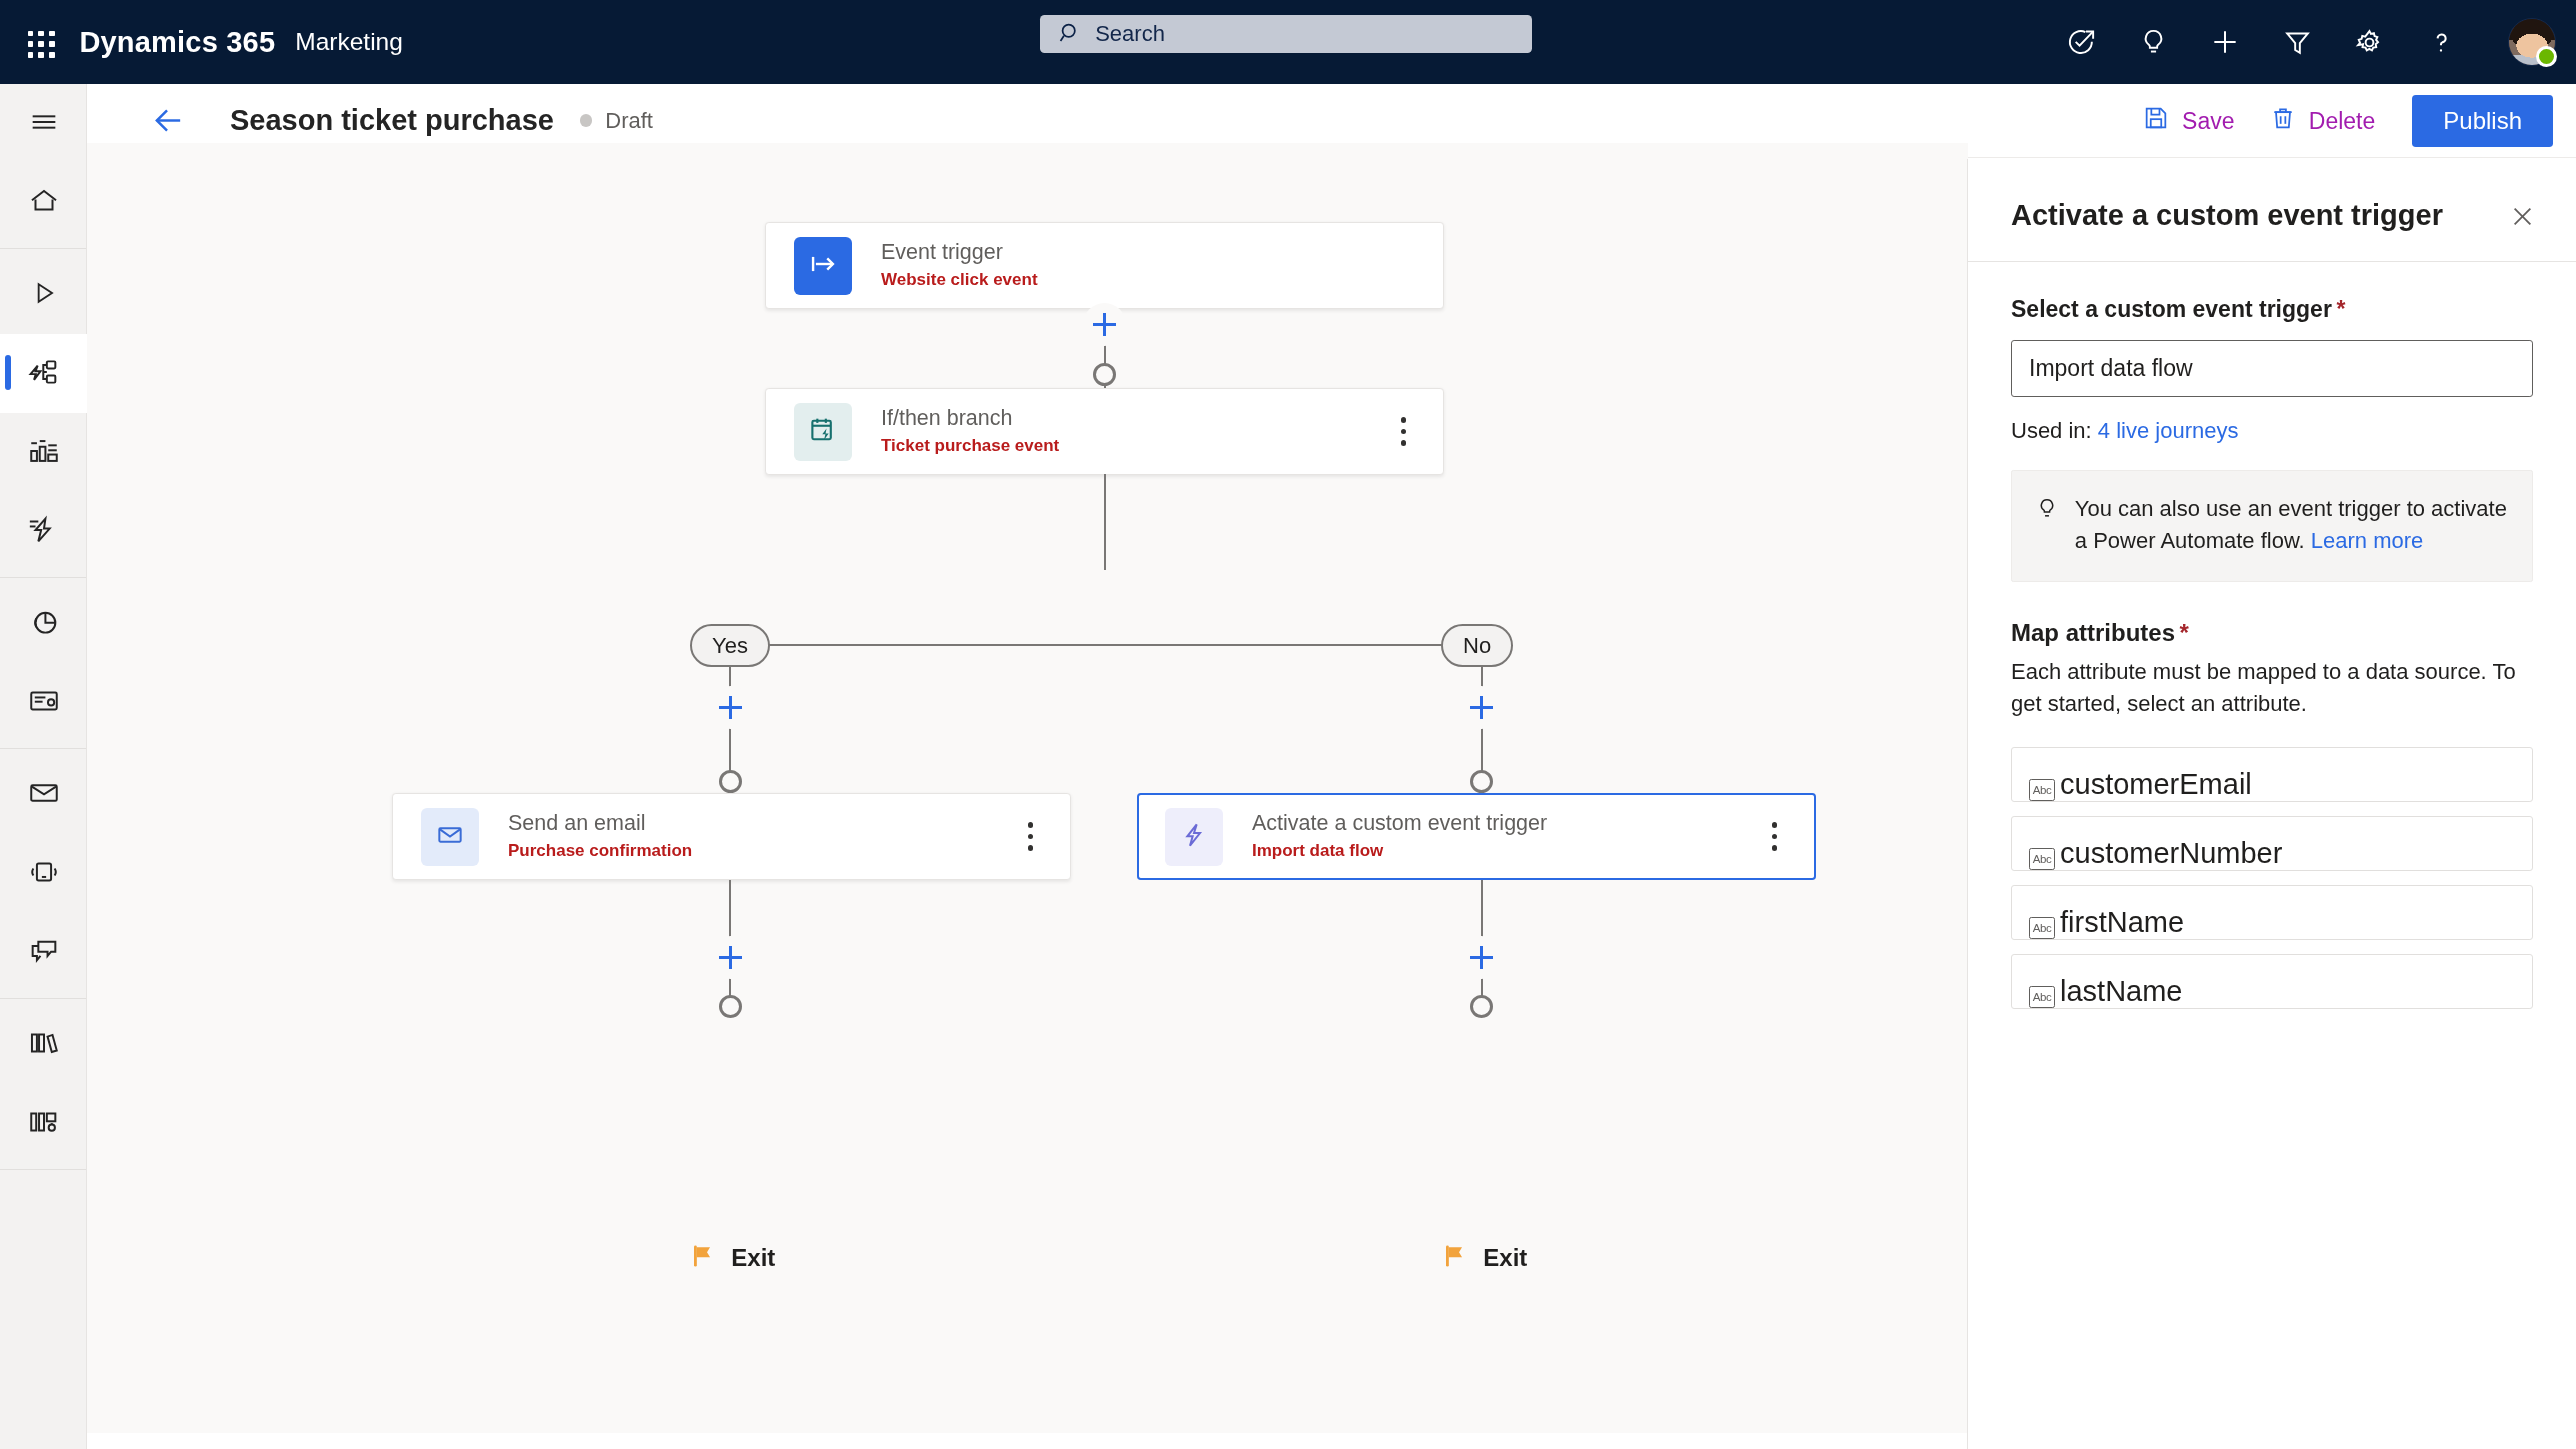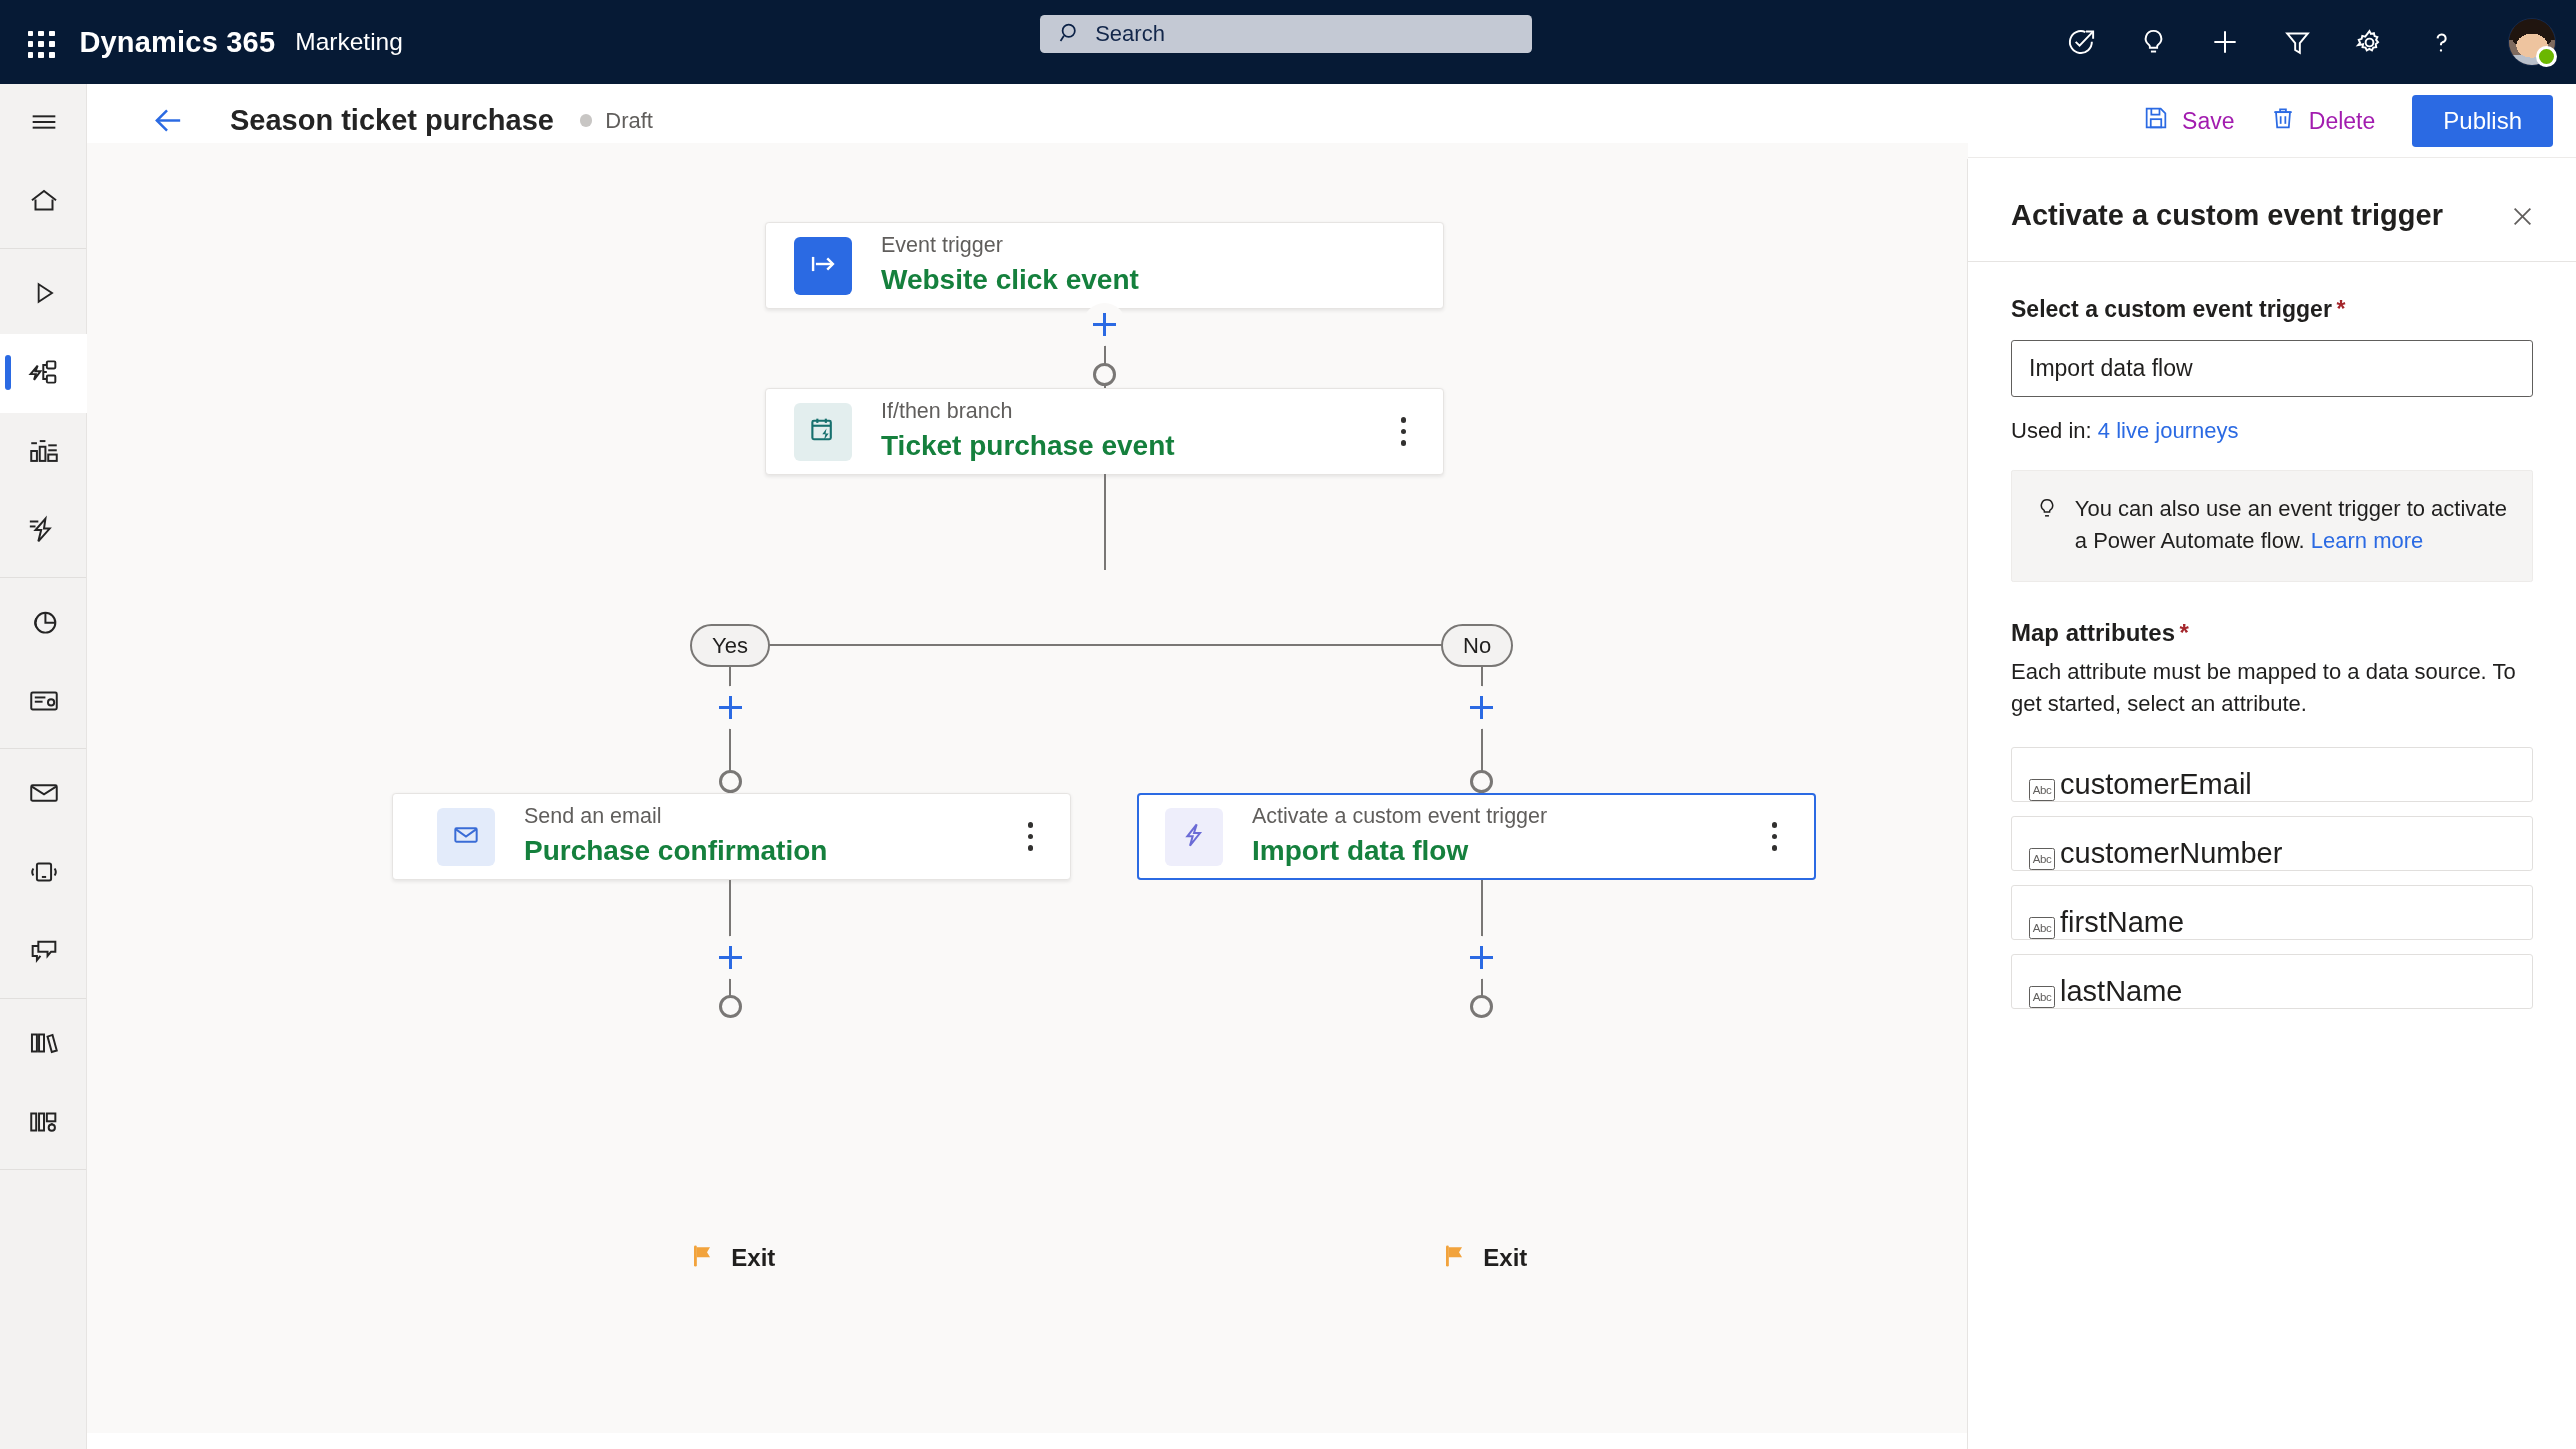--- a/index.html
+++ b/index.html
@@ -136,21 +136,21 @@
     box-shadow: 0 1.5px 3.8px rgba(0,0,0,.08);
     display: flex; align-items: center; cursor: pointer;
   }
   .node.selected { border: 2.3px solid #2b6ae3; box-shadow: none; }
   .node-icon {
     width: 58px; height: 58px; border-radius: 6.1px; margin-left: 28px;
     display: flex; align-items: center; justify-content: center; flex: 0 0 auto;
   }
   .node-text { margin-left: 29px; }
   .node-sub { font-size: 21.5px; color: #605e5c; line-height: 1.25; }
-  .node-title { font-size: 28px; font-weight: 700; color: #15803d; line-height: 1.35; margin-top: 2.3px; }
+  .node-title { font-size: 17px; font-weight: 700; color: #b91c1c; line-height: 1.35; margin-top: 2.3px; }
   .node-menu {
     position: absolute; right: 28px; top: 50%; transform: translateY(-50%);
     width: 23px; height: 40px; display: flex; flex-direction: column;
     align-items: center; justify-content: center; gap: 6.1px; cursor: pointer;
   }
   .node-menu i { width: 5.4px; height: 5.4px; border-radius: 50%; background: #323130; display: block; }
 
   .conn { position: absolute; background: #797775; }
   .conn-v { width: 2.3px; }
   .conn-h { height: 2.3px; }
@@ -527,21 +527,21 @@
   <div class="pill" style="left:1354px; top:481px;">No</div>
 
   <div class="conn conn-v" style="left:642px; top:523px; height:127px;"></div>
   <div class="plus-btn" style="left:622px; top:543px;"></div>
   <div class="dot-node" style="left:632px; top:627px;"></div>
 
   <div class="conn conn-v" style="left:1394px; top:523px; height:127px;"></div>
   <div class="plus-btn" style="left:1373px; top:543px;"></div>
   <div class="dot-node" style="left:1383px; top:627px;"></div>
 
-  <div class="node" style="left:305px; top:650px; width:679px; height:87px;padding-left:16px;">
+  <div class="node" style="left:305px; top:650px; width:679px; height:87px;">
     <div class="node-icon" style="background:#e3ebfa;">
       <span>
         <svg width="32" height="32" viewBox="0 0 24 24" fill="none" stroke="#3a6cd6" stroke-width="1.5">
           <rect x="4" y="7" width="16" height="10" rx=".8"></rect>
             <path d="M4.5 7.8L12 13.2l7.5-5.4"></path>
         </svg>
       </span>
     </div>
     <div class="node-text">
       <div class="node-sub">Send an email</div>

